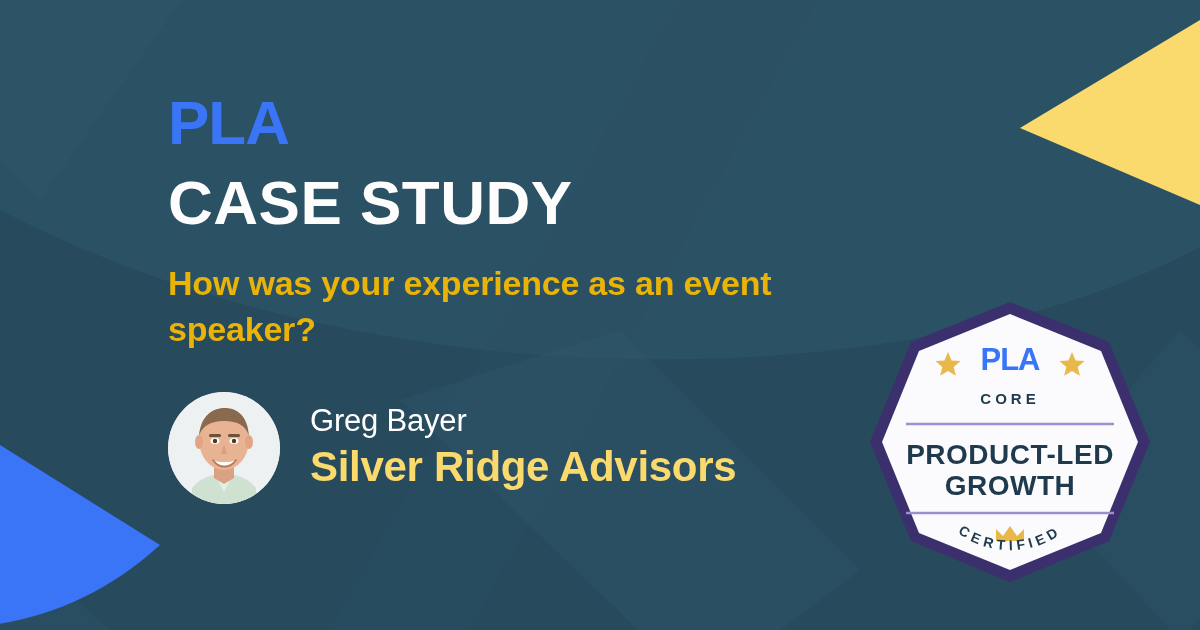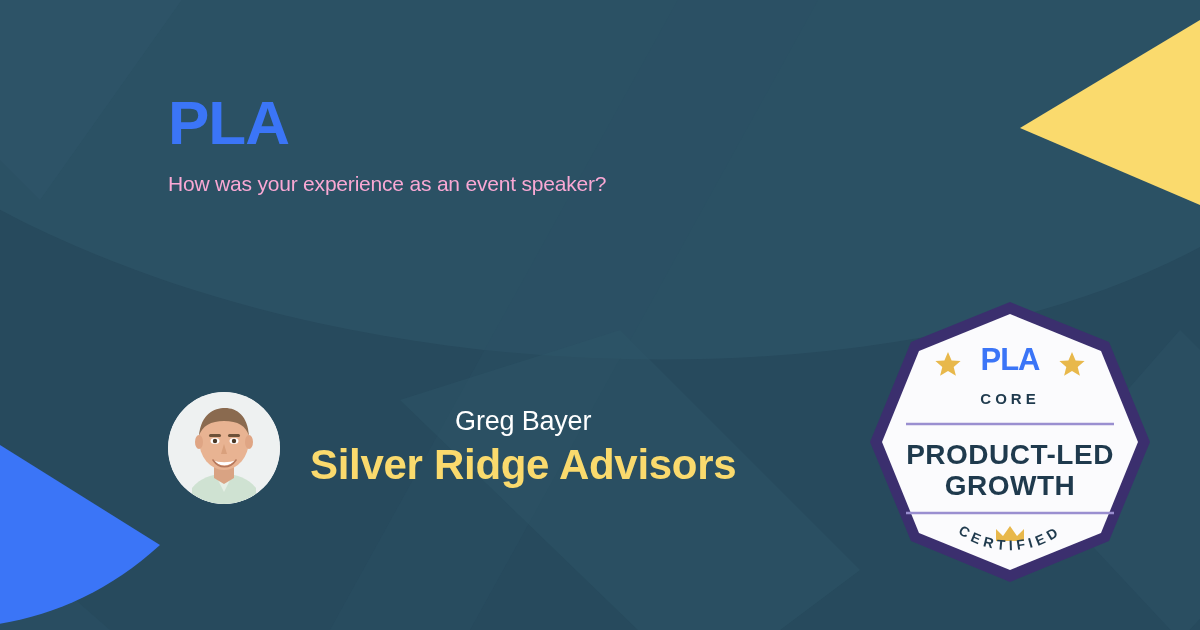--- a/index.html
+++ b/index.html
@@ -38,24 +38,24 @@
   .headline {
     font-size:62px;
     font-weight:bold;
     letter-spacing:0.5px;
     line-height:1.05;
     color:#fdfdfd;
     display:block;
     margin-bottom:26px;
   }
   .question {
-    font-size:21px;
-    font-weight:normal;
+    font-size:34px;
+    font-weight:bold;
     line-height:1.35;
-    color:#f9a8d4;
+    color:#eab308;
     display:block;
     max-width:650px;
     letter-spacing:-0.2px;
   }
 
   
   .speaker {
     position:absolute;
     left:168px; top:392px;
     display:flex;
@@ -67,26 +67,25 @@
     border-radius:50%;
     overflow:hidden;
     background:#eef0f1;
     flex:0 0 auto;
     position:relative;
   }
   .avatar svg { display:block; width:112px; height:112px; }
   .speaker-text { margin-left:30px; }
   .speaker-name {
     display:block;
-    font-size:27px;
+    font-size:31px;
     font-weight:normal;
     color:#ffffff;
     line-height:1.25;
     letter-spacing:-0.2px;
-    text-align:center;
   }
   .speaker-company {
     display:block;
     font-size:42px;
     font-weight:bold;
     color:#fada6d;
     line-height:1.25;
     letter-spacing:-0.3px;
   }
 
@@ -117,20 +116,21 @@
     <path d="M 1180 330 L 1330 480 L 1180 640 L 1040 490 Z" fill="#2f5669" opacity="0.40"></path>
     <path d="M 30 560 L 190 700 L 40 760 L -40 660 Z" fill="#2f5669" opacity="0.30"></path>
 
     <path d="M 1200 20 L 1200 205 L 1020 128 Z" fill="#fada6d"></path>
 
     <path d="M -40 420 L 160 545 C 100 600 30 625 -40 628 Z" fill="#3b75f7"></path>
   </svg>
 
   <div class="content">
     <span class="brand-logo">PLA</span>
+    <span class="headline">CASE STUDY</span>
     <span class="question">How was your experience as an event speaker?</span>
   </div>
 
   <div class="speaker">
     <div class="avatar">
       <svg viewBox="0 0 112 112">
         <defs>
           <clipPath id="avclip">
               <circle cx="56" cy="56" r="56"></circle>
             </clipPath>

